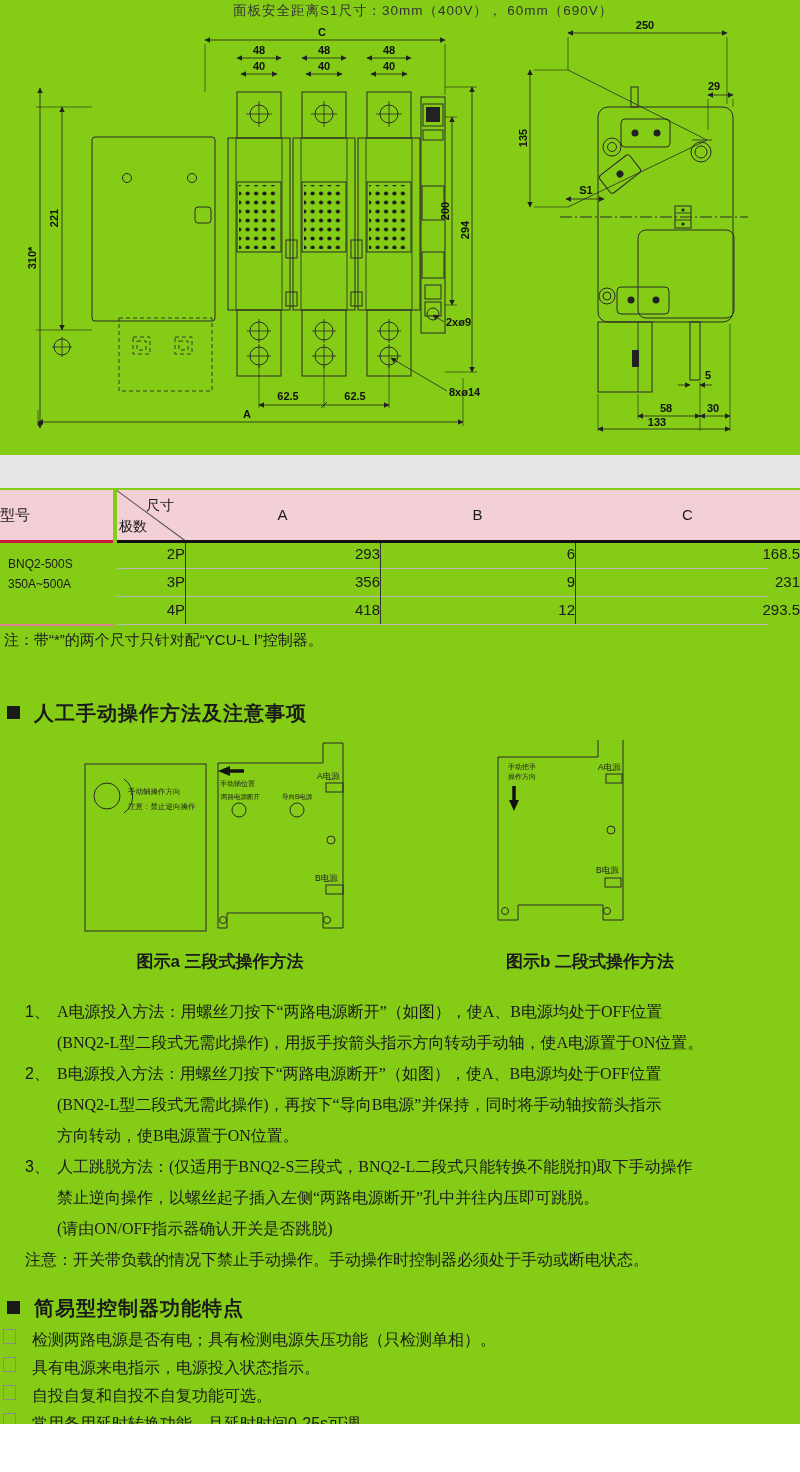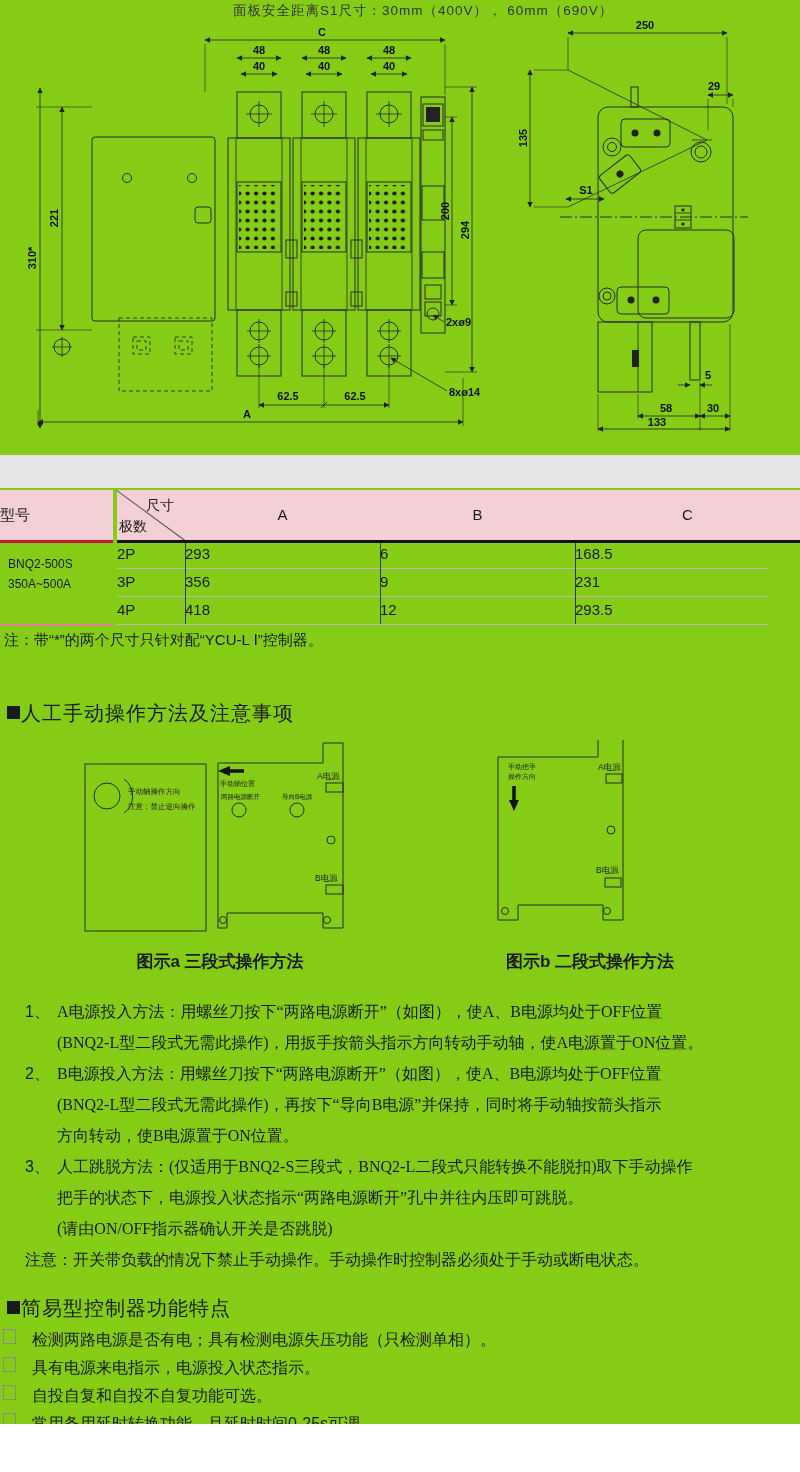--- a/index.html
+++ b/index.html
@@ -25,32 +25,32 @@
   #th-model{top:490px;left:0;width:113px;height:50px;line-height:50px;font-size:15px;}
   #th-rest{top:490px;left:117px;width:683px;height:50px;}
   #corner-size{top:497px;left:146px;width:40px;font-size:14px;}
   #corner-poles{top:518px;left:119px;width:40px;font-size:14px;}
   #diag{top:490px;left:117px;width:85px;height:1px;background:#555;transform:rotate(36.3deg);transform-origin:0 0;}
   .colhead{top:490px;height:50px;line-height:50px;text-align:center;font-size:15px;position:absolute;}
   #redbar{top:540px;left:0;width:113px;height:3px;background:#c8193c;}
   #blackbar{top:540px;left:117px;width:683px;height:3px;background:#111;}
   #model-cell{top:554px;left:0;width:113px;text-align:left;padding-left:8px;font-size:12px;line-height:20px;box-sizing:border-box;}
   .trow{position:absolute;left:117px;width:683px;height:28px;line-height:28px;font-size:15px;}
-  .tcell{position:absolute;top:0;height:28px;text-align:left;}
+  .tcell{position:absolute;top:0;height:28px;text-align:right;}
   .c-pole{left:0;width:68px;}
   .c-a{left:68px;width:195px;}
   .c-b{left:263px;width:195px;}
   .c-c{left:458px;width:225px;}
   .rowsep{position:absolute;left:117px;width:651px;height:1px;background:#b9b9b9;}
   .vline{position:absolute;top:543px;width:1px;height:81px;background:#333;}
   #red-bottom{top:624px;left:0;width:113px;height:2px;background:#dd8296;}
   #tbl-note{top:631px;left:4px;font-size:15px;}
   
   .sq{position:absolute;width:13px;height:13px;background:#1a1a1a;}
-  .h1{position:absolute;left:21px;font-size:20px;font-weight:normal;letter-spacing:1px;}
+  .h1{position:absolute;left:34px;font-size:20px;font-weight:bold;letter-spacing:1px;}
   
   .cap{position:absolute;top:950px;text-align:center;font-size:17px;font-weight:600;}
   
   #steps{top:996px;left:25px;width:772px;font-size:16px;line-height:31px;}
   .step{display:flex;}
   .step-num{flex:0 0 32px;}
   .step-body{flex:1;font-family:Liberation Serif, serif;}
   #notice{margin-top:0;}
   
   #features{top:1326px;left:3px;width:794px;font-size:16px;}
@@ -356,21 +356,21 @@
       <div class="step-body">
         <div>B电源投入方法：用螺丝刀按下“两路电源断开”（如图），使A、B电源均处于OFF位置</div>
         <div>(BNQ2-L型二段式无需此操作)，再按下“导向B电源”并保持，同时将手动轴按箭头指示</div>
         <div>方向转动，使B电源置于ON位置。</div>
       </div>
     </div>
     <div class="step">
       <span class="step-num">3、</span>
       <div class="step-body">
         <div>人工跳脱方法：(仅适用于BNQ2-S三段式，BNQ2-L二段式只能转换不能脱扣)取下手动操作</div>
-        <div>把手的状态下，电源投入状态指示“两路电源断开”孔中并往内压即可跳脱。</div>
+        <div>禁止逆向操作，以螺丝起子插入左侧“两路电源断开”孔中并往内压即可跳脱。</div>
         <div>(请由ON/OFF指示器确认开关是否跳脱)</div>
       </div>
     </div>
     <div id="notice">注意：开关带负载的情况下禁止手动操作。手动操作时控制器必须处于手动或断电状态。</div>
   </div>
 
   <div class="sq" style="top:1301px;left:7px;"></div>
   <div class="h1" style="top:1295px;">简易型控制器功能特点</div>
 
   <div id="features" class="abs">

